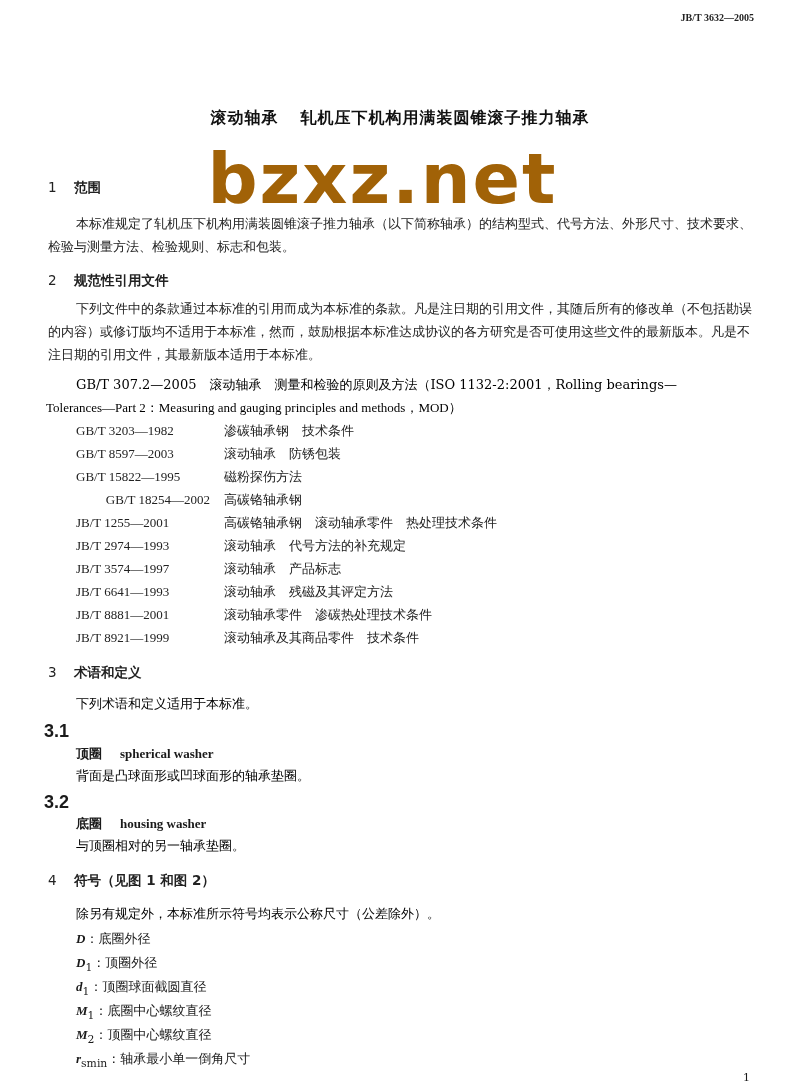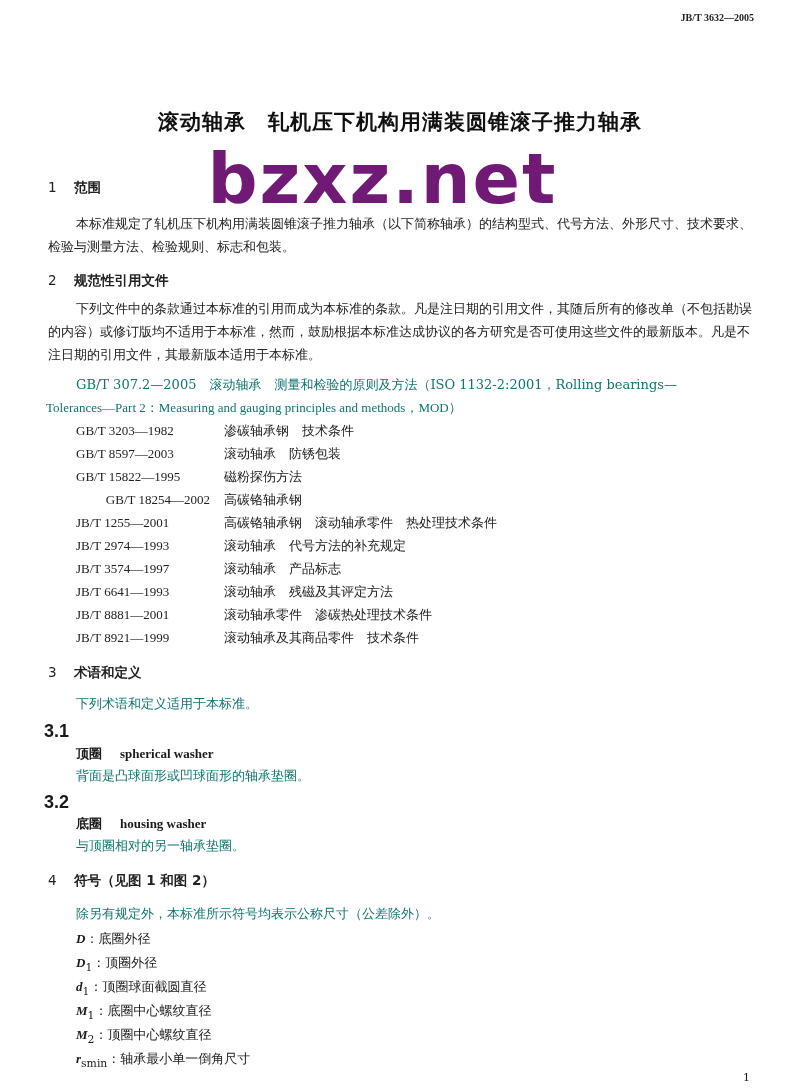--- a/index.html
+++ b/index.html
@@ -1,27 +1,27 @@
 <!DOCTYPE html>
 <html><head>
 <meta charset="utf-8">
 <style>
   html, body { margin:0; padding:0; }
   body {
     width:800px; height:1090px; background:#ffffff; position:relative; overflow:hidden;
     font-family: "DejaVu Serif", "Liberation Serif", serif; color:#1a1a1a;
   }
   .hdr { position:absolute; top:12px; right:46px; font-family:"Liberation Serif", serif; font-size:10px; font-weight:bold; color:#222; }
-  .title { position:absolute; top:108px; left:0; width:800px; text-align:center; font-family:"DejaVu Sans", sans-serif; font-size:21px; font-weight:bold; letter-spacing:1px; color:#111; }
+  .title { position:absolute; top:108px; left:0; width:800px; text-align:center; font-family:"DejaVu Sans", sans-serif; font-size:16px; font-weight:bold; letter-spacing:1px; color:#111; }
   .title .gap { display:inline-block; width:22px; }
-  .watermark { position:absolute; top:138px; left:0; width:765px; text-align:center; font-family:"DejaVu Sans", sans-serif; font-weight:bold; font-size:70px; color:#701a75; letter-spacing:2px; }
+  .watermark { position:absolute; top:138px; left:0; width:765px; text-align:center; font-family:"DejaVu Sans", sans-serif; font-weight:bold; font-size:70px; color:#a16207; letter-spacing:2px; }
   .sec { position:absolute; left:48px; font-family:"DejaVu Sans", sans-serif; font-size:13.5px; font-weight:bold; color:#222; }
   .sec .num { display:inline-block; width:26px; font-weight:normal; }
   .para { position:absolute; left:48px; width:710px; font-size:13px; line-height:23px; color:#222; text-indent:28px; }
-  .line { position:absolute; font-size:13px; color:#0f766e; white-space:nowrap; }
+  .line { position:absolute; font-size:13px; color:#000000; white-space:nowrap; }
   .ref { position:absolute; left:76px; font-size:13px; color:#222; white-space:nowrap; }
   .ref .code { display:inline-block; min-width:134px; font-family:"Liberation Serif", serif; }
   .ref .t2 { margin-left:14px; }
   .subnum { position:absolute; left:44px; font-family:"Liberation Sans", sans-serif; font-weight:bold; font-size:18px; }
   .term { position:absolute; left:76px; font-size:13px; font-weight:bold; }
   .term .en { margin-left:18px; font-family:"Liberation Serif", serif; }
   .sym { position:absolute; left:76px; font-size:13px; }
   .sym i { font-family:"Liberation Serif", serif; font-weight:bold; }
   .pg { position:absolute; right:50px; bottom:6px; font-size:11px; }
 </style>

